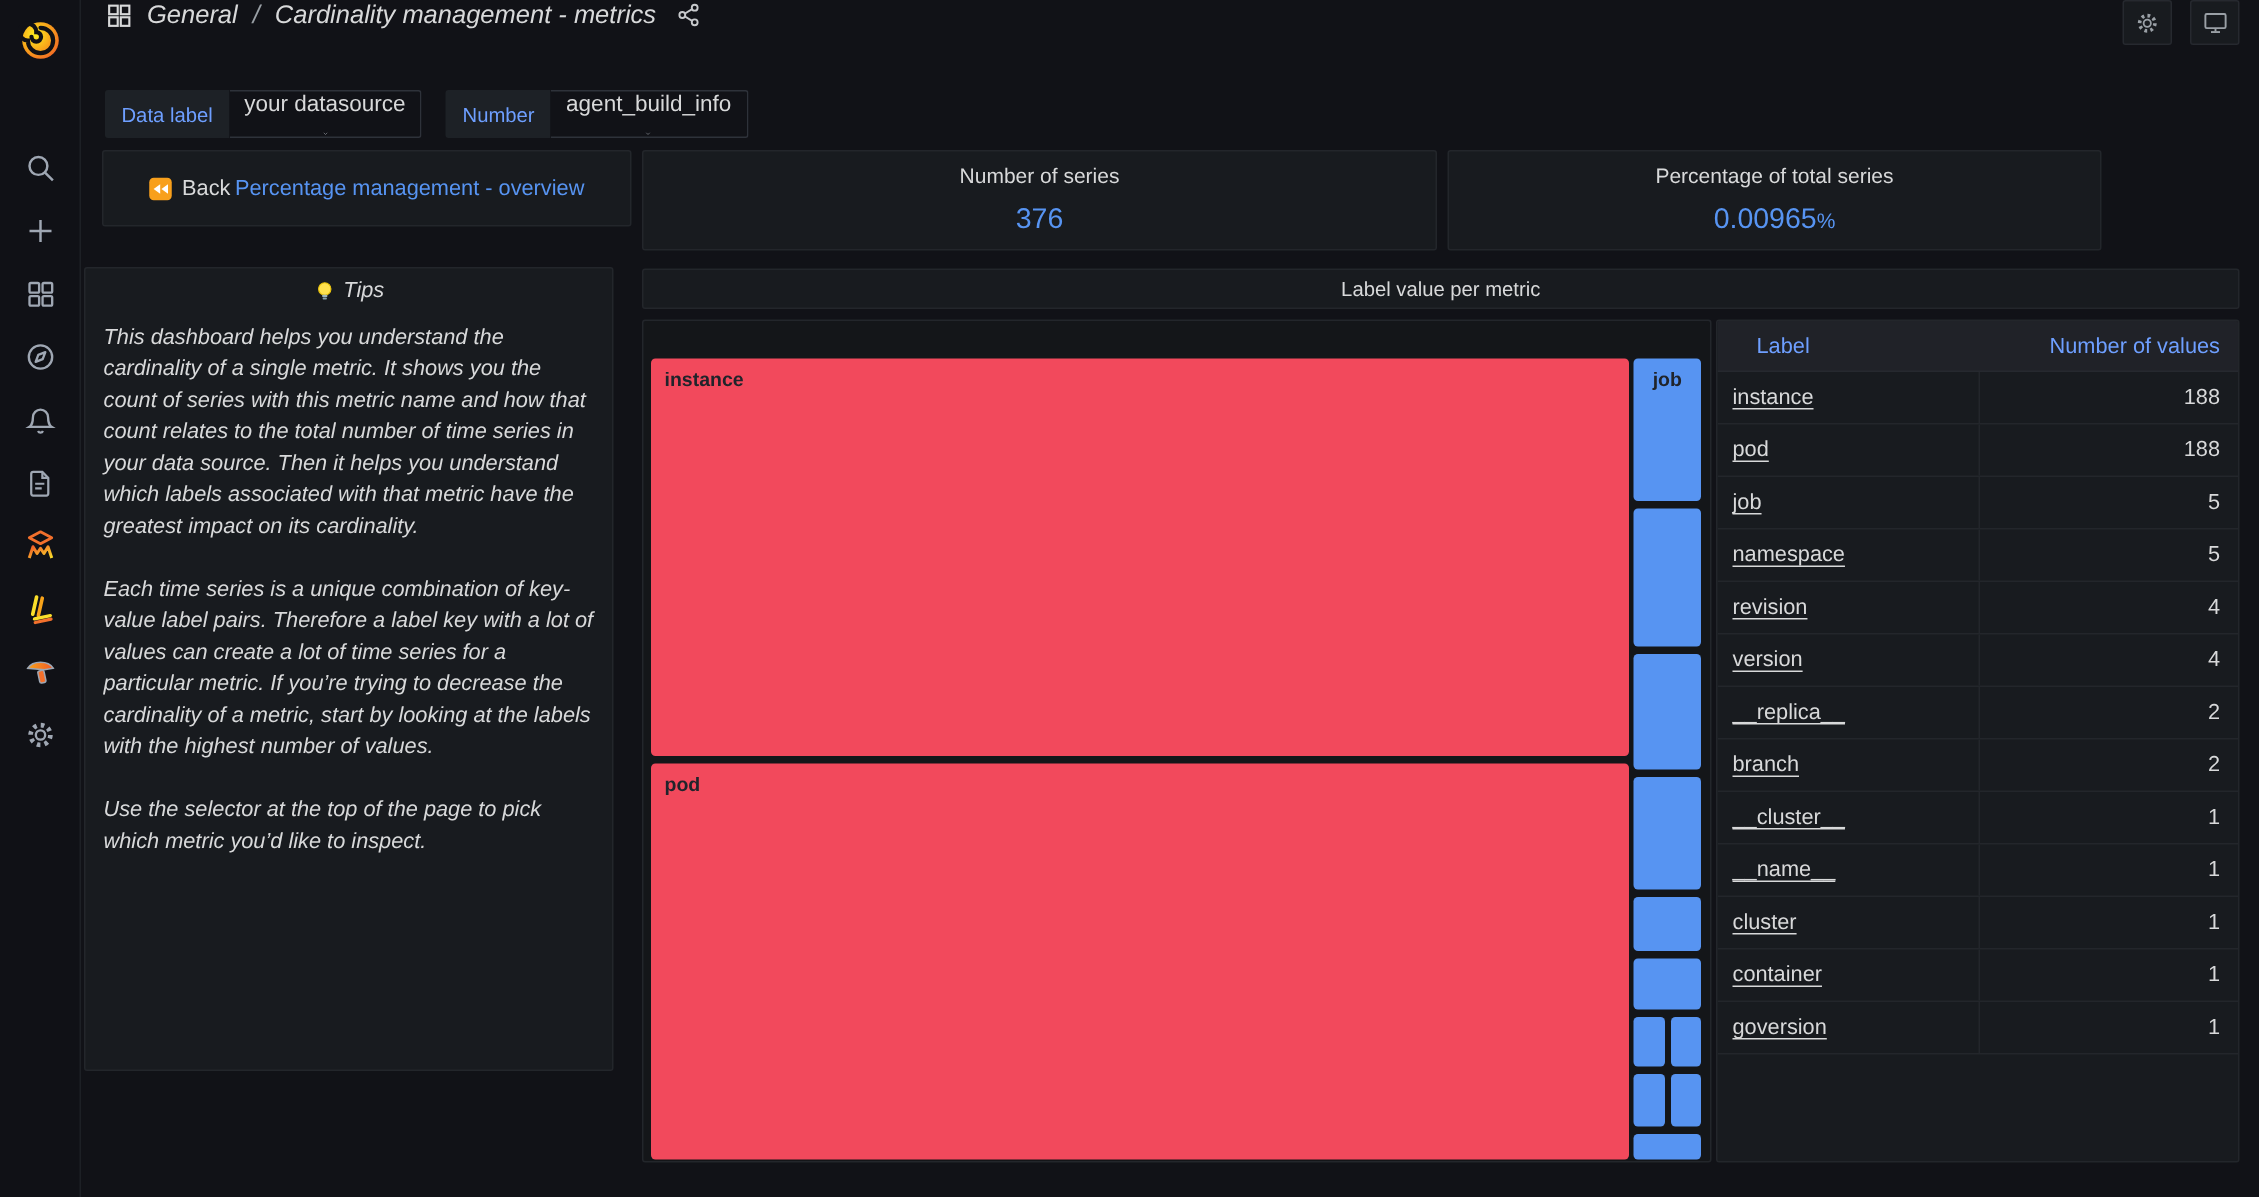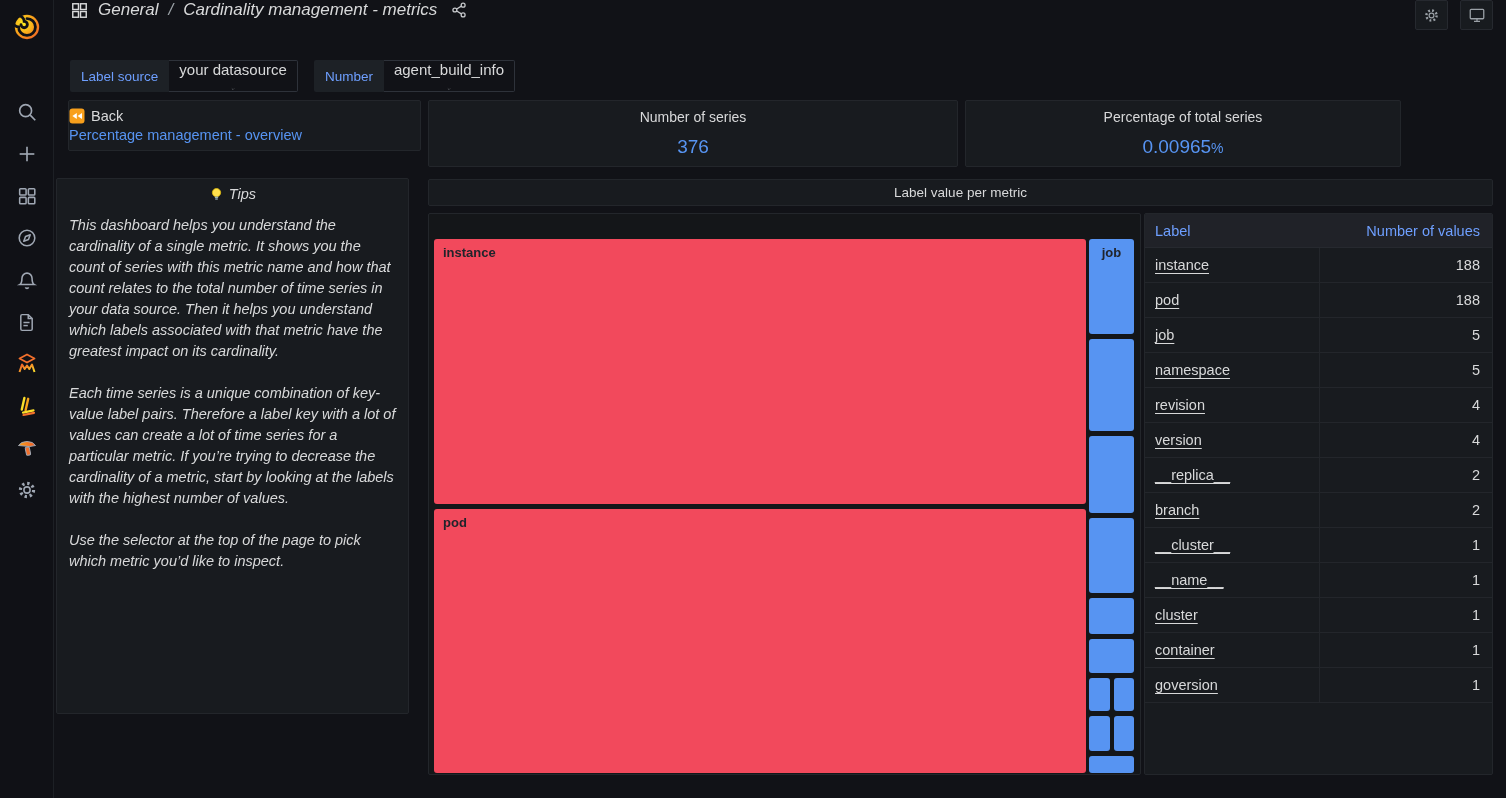--- a/index.html
+++ b/index.html
@@ -31,21 +31,21 @@
   .var-label { background:#1d2126; color:#6e9fff; font-size:13.5px; font-weight:500;
     display:flex; align-items:center; padding:0 11px; border-radius:2px 0 0 2px; cursor:default; }
   .var-value { background:#111217; border:1px solid #2e323a; border-left:none; border-radius:0 2px 2px 0;
     display:flex; align-items:center; gap:9px; padding:0 10px; font-size:15px; color:#d8d9da; cursor:pointer;flex-direction:column; }
   .var-value svg { stroke:#9aa0a6; }
 
   
   .panel { position:absolute; background:#181b1f; border:1px solid #23262b; border-radius:2px; }
   .p-title { text-align:center; font-size:14px; font-weight:500; color:#d8d9da; padding-top:8px; }
 
-  .panel-back   { left:68px;  top:100px; width:353px;  height:51px; display:flex; flex-direction:column; align-items:flex-start; justify-content:center; gap:3px; }
+  .panel-back   { left:68px;  top:100px; width:353px;  height:51px; display:flex; flex-direction:row; align-items:center; justify-content:center; gap:3px; }
   .back-line { display:flex; align-items:center; gap:6px; font-size:14.5px; color:#d8d9da; }
   .back-link { color:#5794f2; font-size:14.5px; cursor:pointer; }
 
   .panel-series { left:428px; top:100px; width:530px;  height:67px; }
   .panel-pct    { left:965px; top:100px; width:436px;  height:67px; }
   .stat-value { text-align:center; margin-top:11px; font-size:19px; font-weight:500; color:#5794f2; }
   .stat-unit { font-size:14px; }
 
   .panel-tips { left:56px; top:178px; width:353px; height:536px;font-style:italic; }
   .tips-title { display:flex; align-items:center; justify-content:center; gap:5px; font-size:14.5px; font-weight:500; padding-top:7px; }
@@ -59,21 +59,21 @@
   .panel-treemap { left:428px; top:213px; width:713px; height:562px; overflow:hidden; }
   .treemap { position:absolute; inset:0; background:#141619; border-radius:2px; }
   .block { position:absolute; border-radius:3px; }
   .blabel { position:absolute; top:6px; left:9px; font-size:13px; font-weight:600; color:#20242b; }
   .blabel.center { left:0; right:0; text-align:center; }
 
   
   .panel-table { left:1144px; top:213px; width:349px; height:562px; overflow:hidden; }
   .thead { display:flex; height:34px; background:#202228; border-bottom:1px solid #26292f; }
   .th { display:flex; align-items:center; font-size:14.5px; color:#6e9fff; cursor:pointer; }
-  .th.label { width:175px; padding-left:10px; }
+  .th.label { width:175px; padding-left:10px;margin-left:16px; }
   .th.value { flex:1; justify-content:flex-end; padding-right:12px; }
   .trow { display:flex; height:35px; border-bottom:1px solid #23262b; }
   .tcell { display:flex; align-items:center; font-size:14.5px; color:#d8d9da; }
   .tcell.label { width:175px; padding-left:10px; border-right:1px solid #23262b; }
   .tcell.value { flex:1; justify-content:flex-end; padding-right:12px; }
   .tlink { text-decoration:underline; text-underline-offset:3px; cursor:pointer; }
 </style>
 </head>
 <body>
 
@@ -207,21 +207,21 @@
           <rect x="3" y="4.5" width="18" height="12.5" rx="1.2"></rect>
           <line x1="12" y1="17" x2="12" y2="20"></line>
             <line x1="8" y1="20.5" x2="16" y2="20.5"></line>
         </svg>
       </div>
     </div>
   </div>
 
   <div class="controls">
     <div class="var-group">
-      <div class="var-label">Label source</div>
+      <div class="var-label">Data label</div>
       <div class="var-value">
         <span>your datasource</span>
         <svg width="12" height="12" viewBox="0 0 24 24" fill="none" stroke-width="2.4">
           <polyline points="5,9 12,16 19,9"></polyline>
         </svg>
       </div>
     </div>
     <div class="var-group">
       <div class="var-label">Number</div>
       <div class="var-value">

